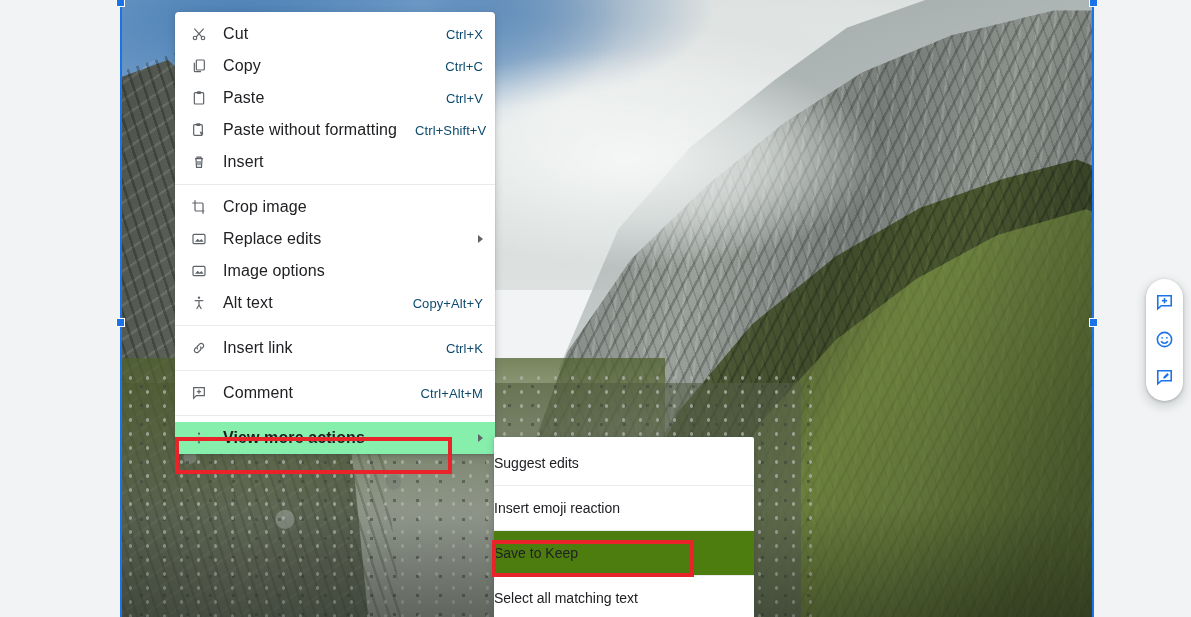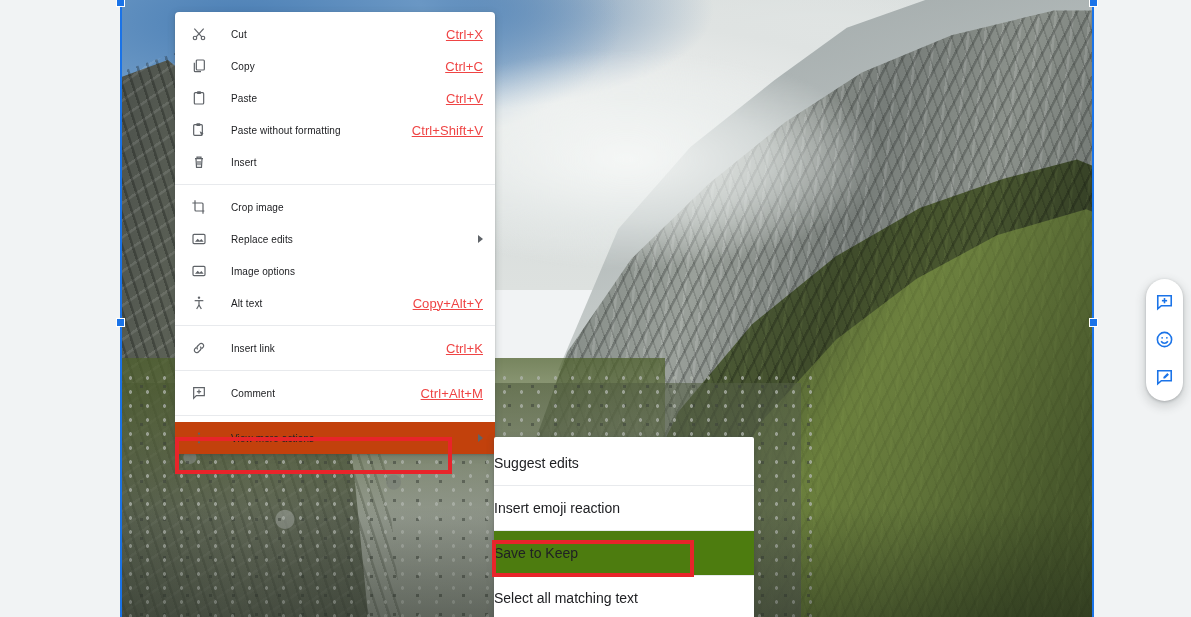--- a/index.html
+++ b/index.html
@@ -146,32 +146,32 @@
     white-space: nowrap;
   }
   .mi-icon {
     width: 20px; height: 20px;
     margin-right: 14px;
     display: flex; align-items: center; justify-content: center;
     flex: 0 0 20px;
     color: #5f6368;
   }
   .mi-icon svg { display: block; }
-  .mi-label { flex: 1 1 auto; font-size: 10px; color: #202124; letter-spacing: .1px; margin-left: 8px; }
-  .mi-accel { color: #ef4444; font-size: 13px; margin-left: 18px; letter-spacing: .1px; text-decoration: underline; }
+  .mi-label { flex: 1 1 auto; font-size: 16px; color: #202124; letter-spacing: .1px; }
+  .mi-accel { color: #0c4a6e; font-size: 13px; margin-left: 18px; letter-spacing: .1px; }
   .mi-arrow {
     width: 0; height: 0; margin-left: 12px;
     border-left: 5px solid #5f6368;
     border-top: 4px solid transparent;
     border-bottom: 4px solid transparent;
   }
   .menu-sep { height: 1px; background: #e8eaed; margin: 6px 0; }
 
   
-  .menu-item.active { background: #c2410c; }
+  .menu-item.active { background: #86efac; font-weight: bold; }
 
   
   .redbox {
     position: absolute;
     border: 4px solid #e8242a;
     pointer-events: none;
     z-index: 60;
   }
   #redbox-view-more { left: 175px; top: 437px; width: 277px; height: 37px; }
   #redbox-save-keep { left: 492px; top: 540px; width: 202px; height: 37px; }

